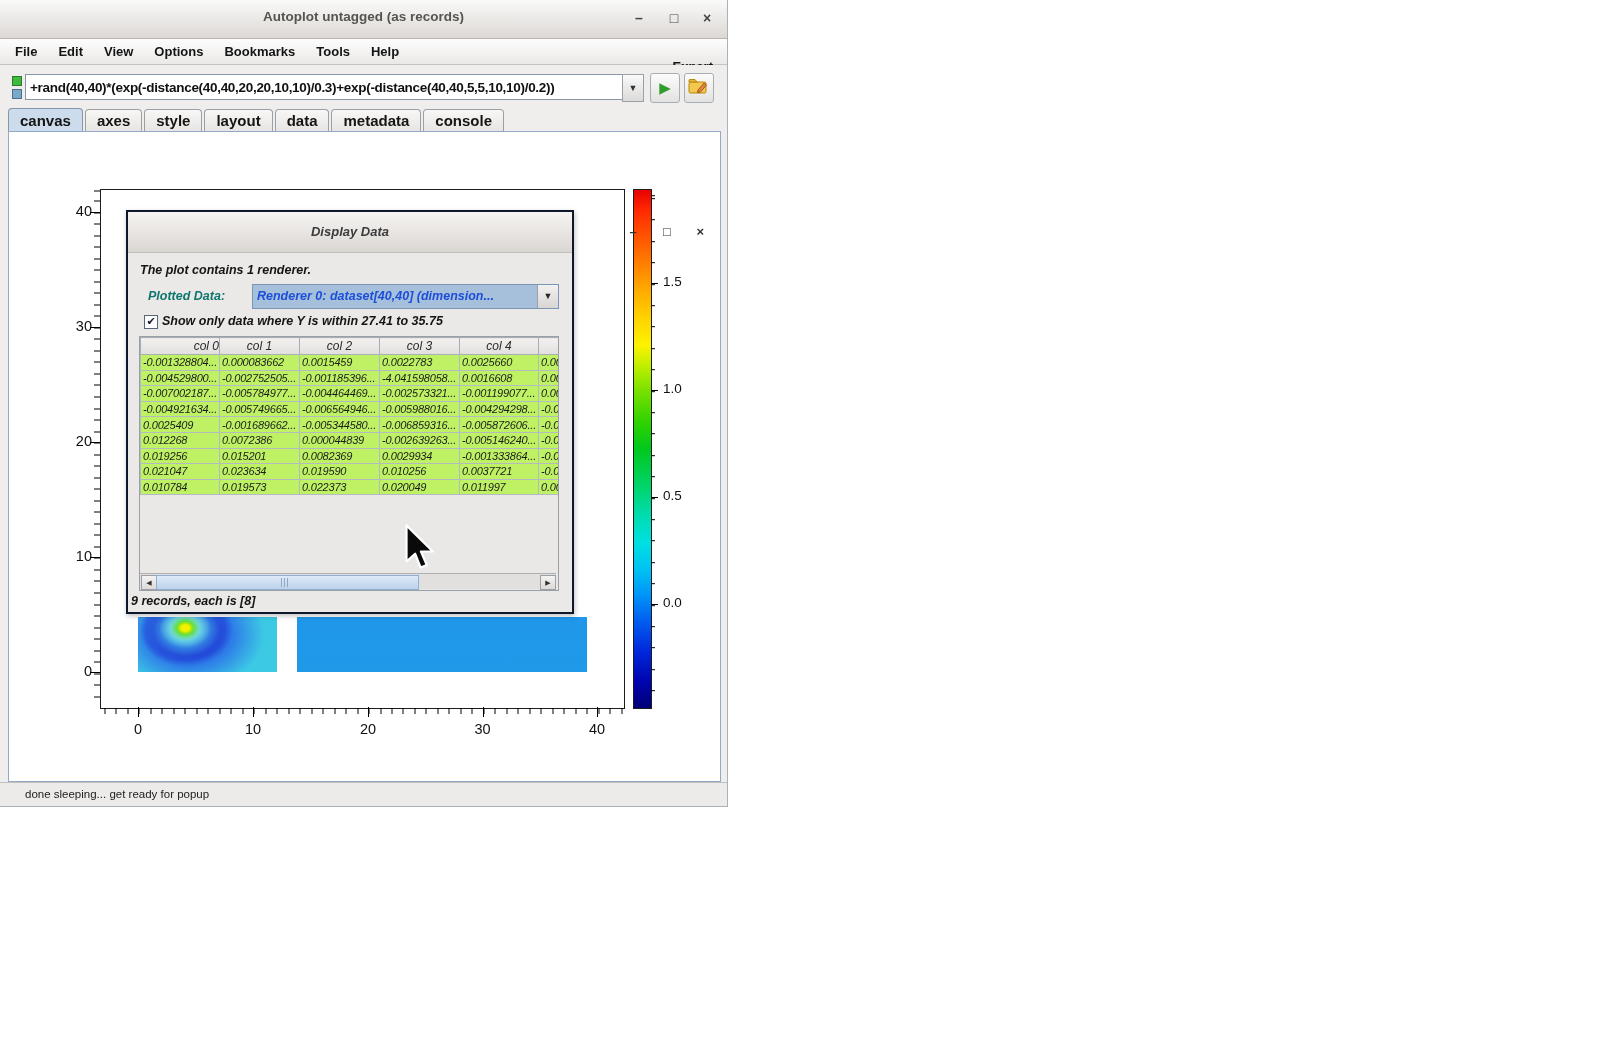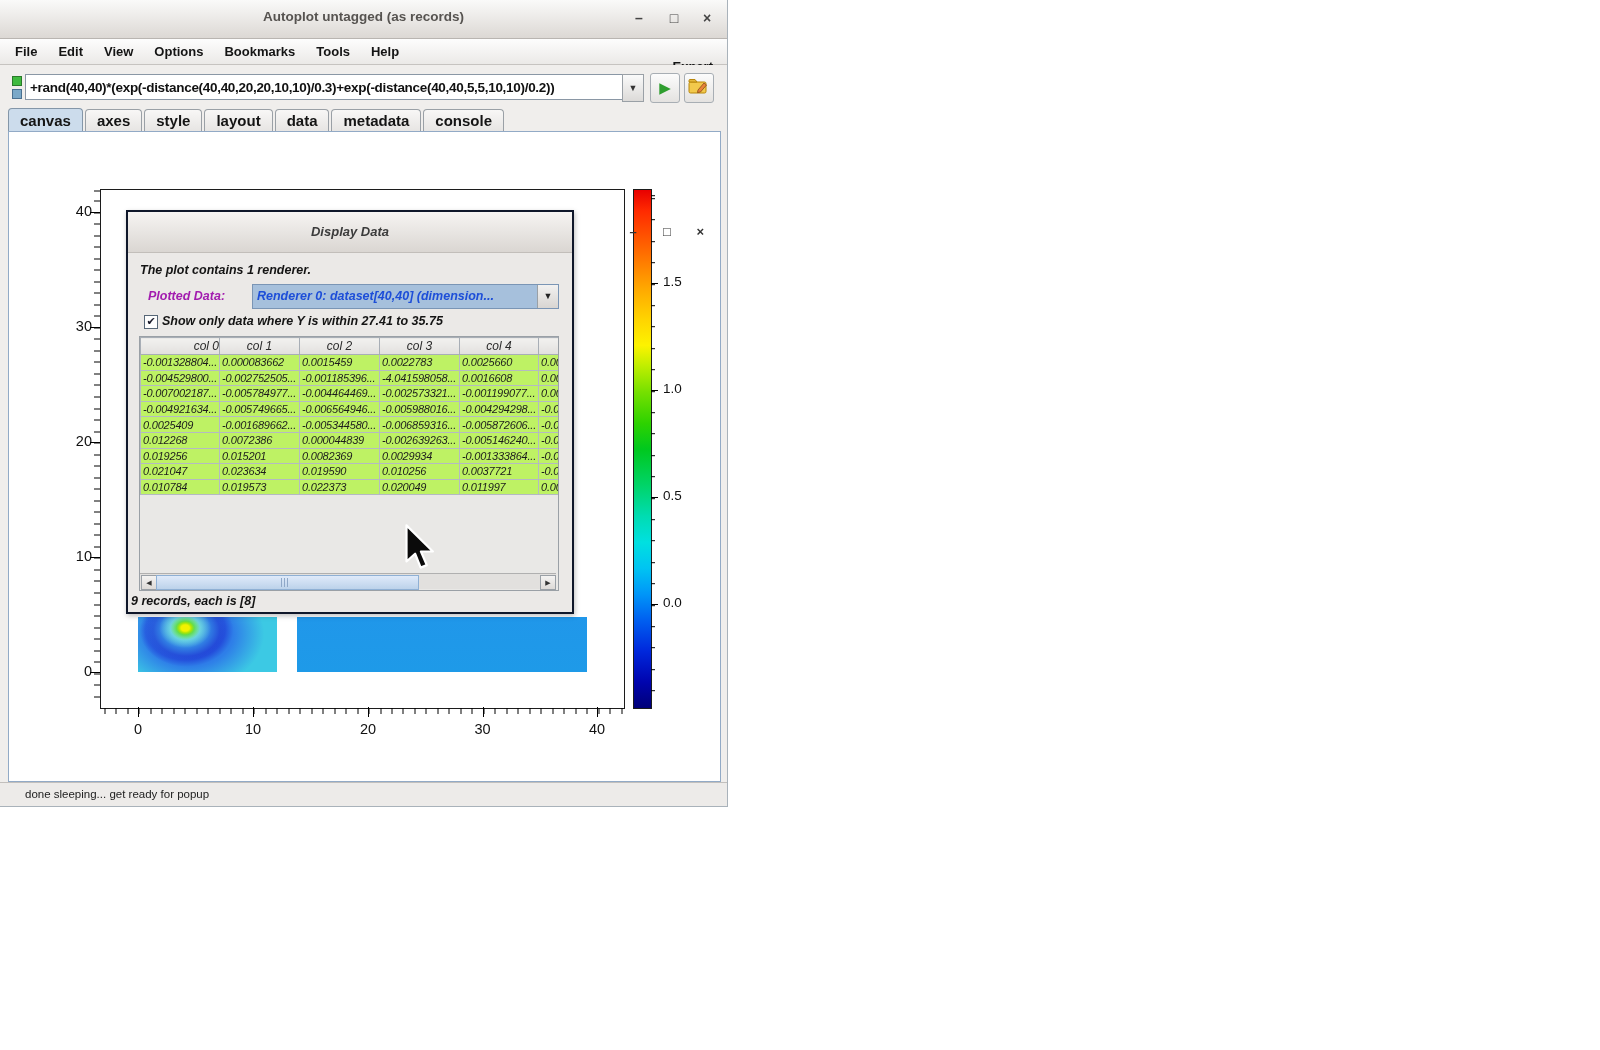--- a/index.html
+++ b/index.html
@@ -89,21 +89,21 @@
 
   
   #dialog{left:126px;top:210px;width:444px;height:400px;background:#ebe9e7;
     border:2px solid #0f172a;box-shadow:1px 2px 5px rgba(0,0,0,.25);font-style:italic;}
   #dlg-titlebar{left:0;top:0;width:444px;height:40px;
     background:linear-gradient(#f6f4f2,#dad6d2);border-bottom:1px solid #c2beba;}
   #dlg-title{width:100%;top:12px;text-align:center;font-size:13px;font-weight:700;color:#3c3c3c;}
   .dlgbtn{top:11px;width:20px;height:18px;text-align:center;font-size:13px;font-weight:700;
     color:#333;line-height:18px;}
   #dlg-renderer{left:12px;top:51px;font-size:12.5px;font-weight:700;color:#141414;}
-  #dlg-plotted-label{left:20px;top:77px;font-size:12.5px;font-weight:700;color:#a21caf;}
+  #dlg-plotted-label{left:20px;top:77px;font-size:12.5px;font-weight:700;color:#0f766e;}
   #dlg-combo{left:124px;top:72px;width:305px;height:23px;border:1px solid #7a95b5;background:#a6c0dc;}
   #dlg-combo-text{left:4px;top:4px;font-size:12.5px;font-weight:700;color:#1d4ed8;white-space:nowrap;
     overflow:hidden;width:276px;}
   #dlg-combo-arrow{right:0;top:0;width:20px;height:23px;background:linear-gradient(#f2f1f0,#d8d5d2);
     border-left:1px solid #9aa0a6;text-align:center;font-size:9px;line-height:23px;color:#222;}
   #dlg-check{left:16px;top:103px;width:12px;height:12px;border:1px solid #566676;background:#fdfdfd;
     font-size:11px;line-height:11px;text-align:center;color:#1a1a2a;font-weight:700;}
   #dlg-check-label{left:34px;top:102px;font-size:12.5px;font-weight:700;color:#141414;}
 
   

